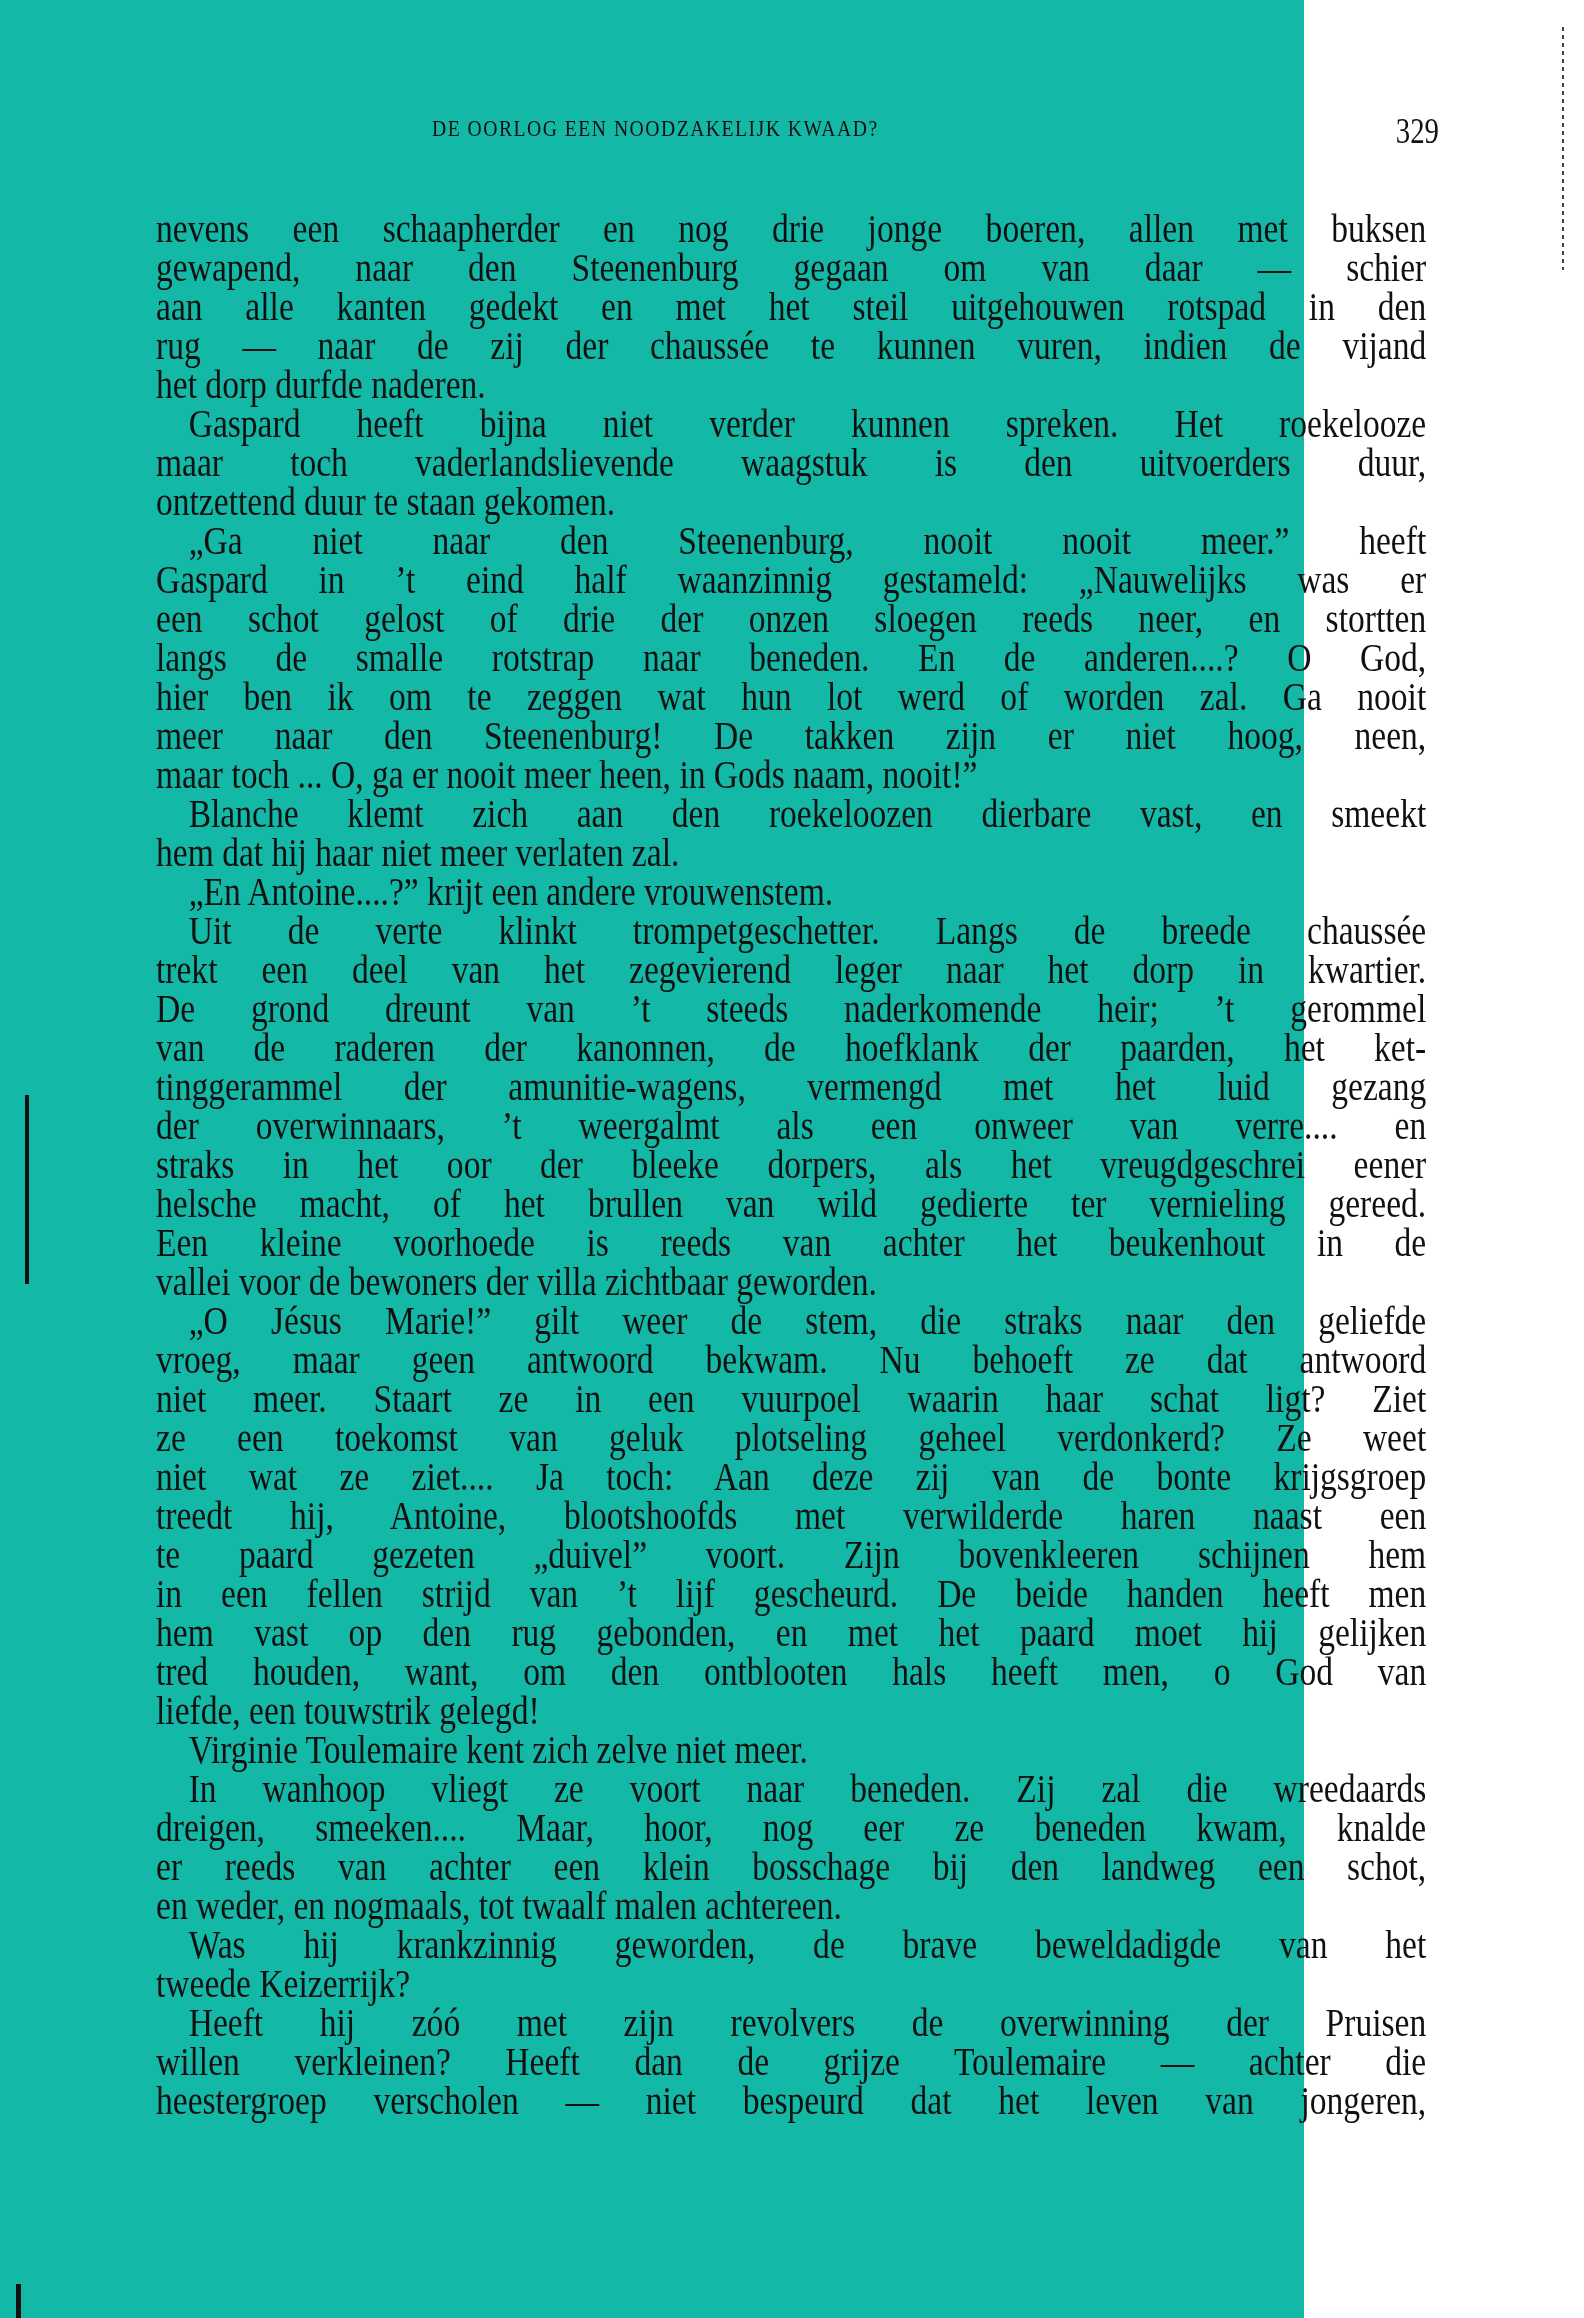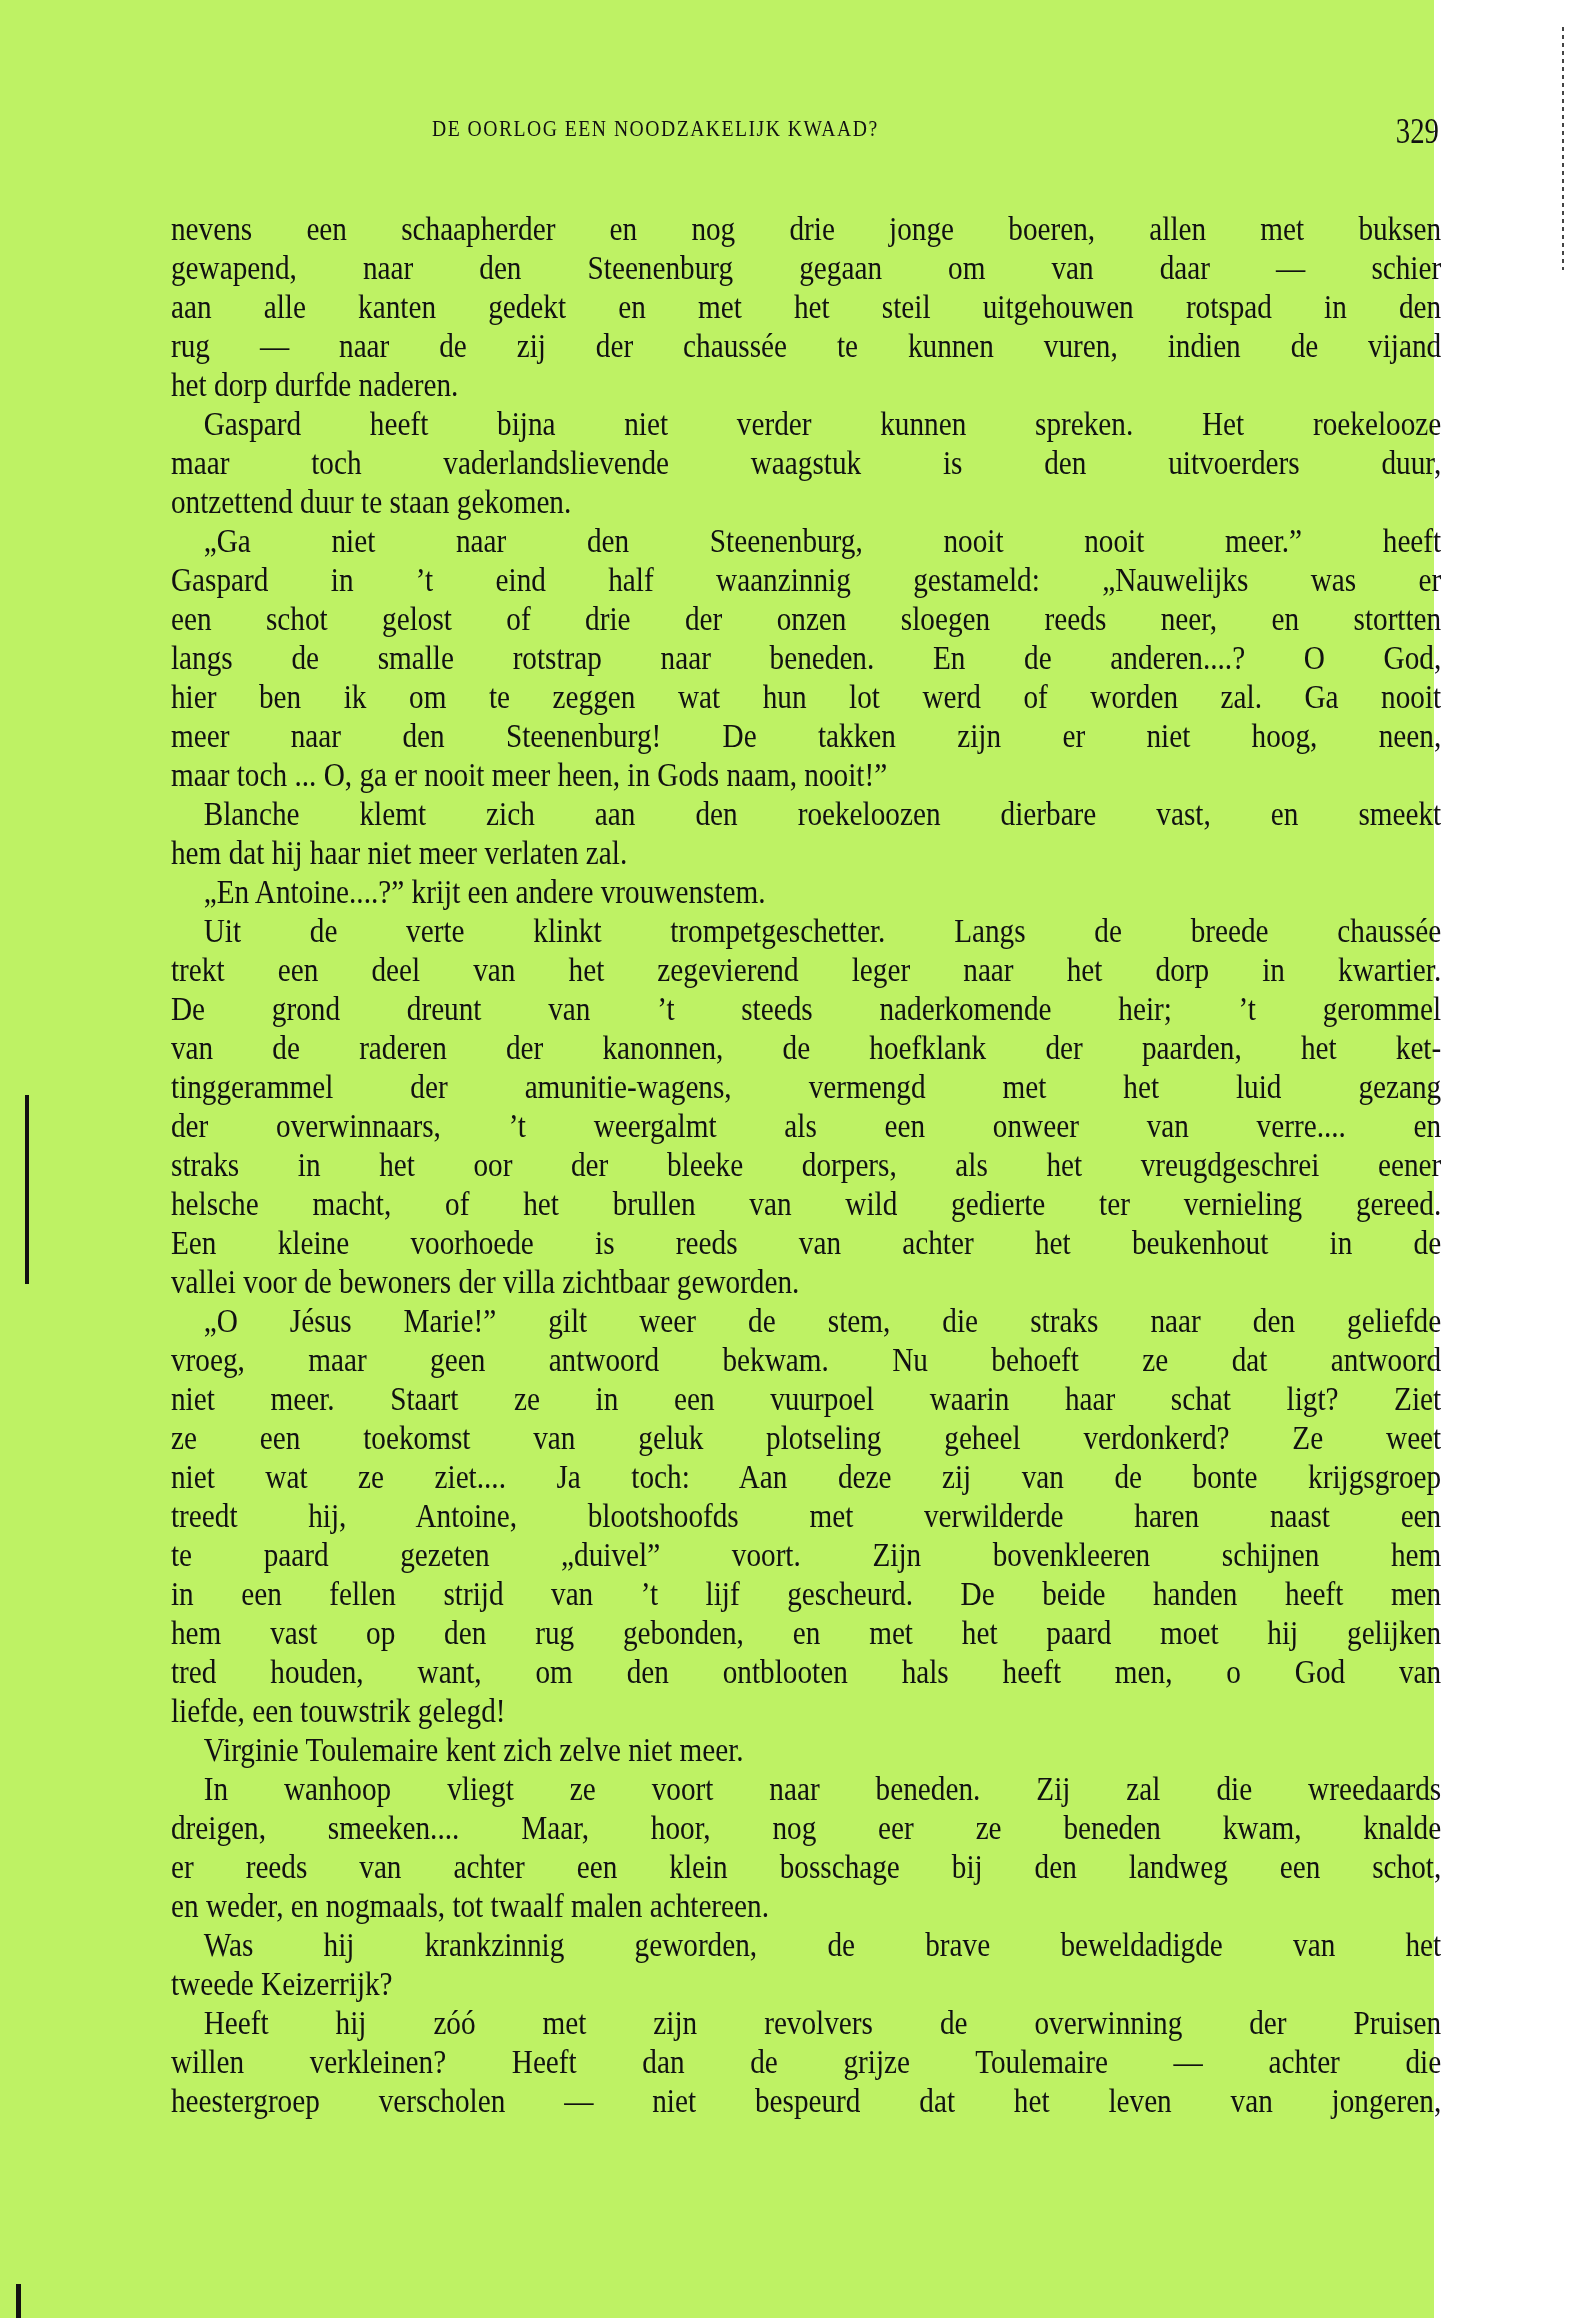--- a/index.html
+++ b/index.html
@@ -1,29 +1,29 @@
 <!DOCTYPE html>
 <html style="font-size:14.4px"><head>
 <meta charset="utf-8">
 <style>
   html, body { margin: 0; padding: 0; background: #ffffff; }
   body { width: 1585px; height: 2319px; position: relative; overflow: hidden; }
-  .page { position: absolute; left: 0; top: 0; width: 1434px; height: 2319px; background: #bef264; }
+  .page { position: absolute; left: 0; top: 0; width: 1304px; height: 2319px; background: #14b8a6; }
   .running-head {
     position: absolute; top: 115px; left: 171px; width: 1268px; height: 36px;
     font-family: "Liberation Serif", serif; color: #111;
   }
   .running-title {
     position: absolute; left: 261px; top: 0; font-size: 24px; letter-spacing: 1.8px;
     font-variant: small-caps; text-transform: uppercase; transform: scaleX(0.82); transform-origin: left top;
   }
   .page-number { position: absolute; right: 0; top: -5.4px; font-size: 36px; transform: scaleX(0.8); transform-origin: right top; }
   .body-text {
-    position: absolute; top: 209px; left: 171px; width: 1270px;
-    font-family: "Liberation Serif", serif; color: #111; font-size: 34px;
+    position: absolute; top: 209px; left: 156px; width: 1270px;
+    font-family: "Liberation Serif", serif; color: #111; font-size: 39px;
   }
   .line {
     display: block; height: 39px; line-height: 39px; white-space: nowrap;
     text-align: justify; text-align-last: justify; transform: scaleX(0.86); transform-origin: left center;
     width: 116.3%;
   }
   .line.last { text-align-last: left; }
   .line.indent { padding-left: 38px; box-sizing: border-box; }
   .edge-mark { position: absolute; background: #111; }
   .edge-left-1 { left: 25px; top: 1095px; width: 3.6px; height: 189px; }

